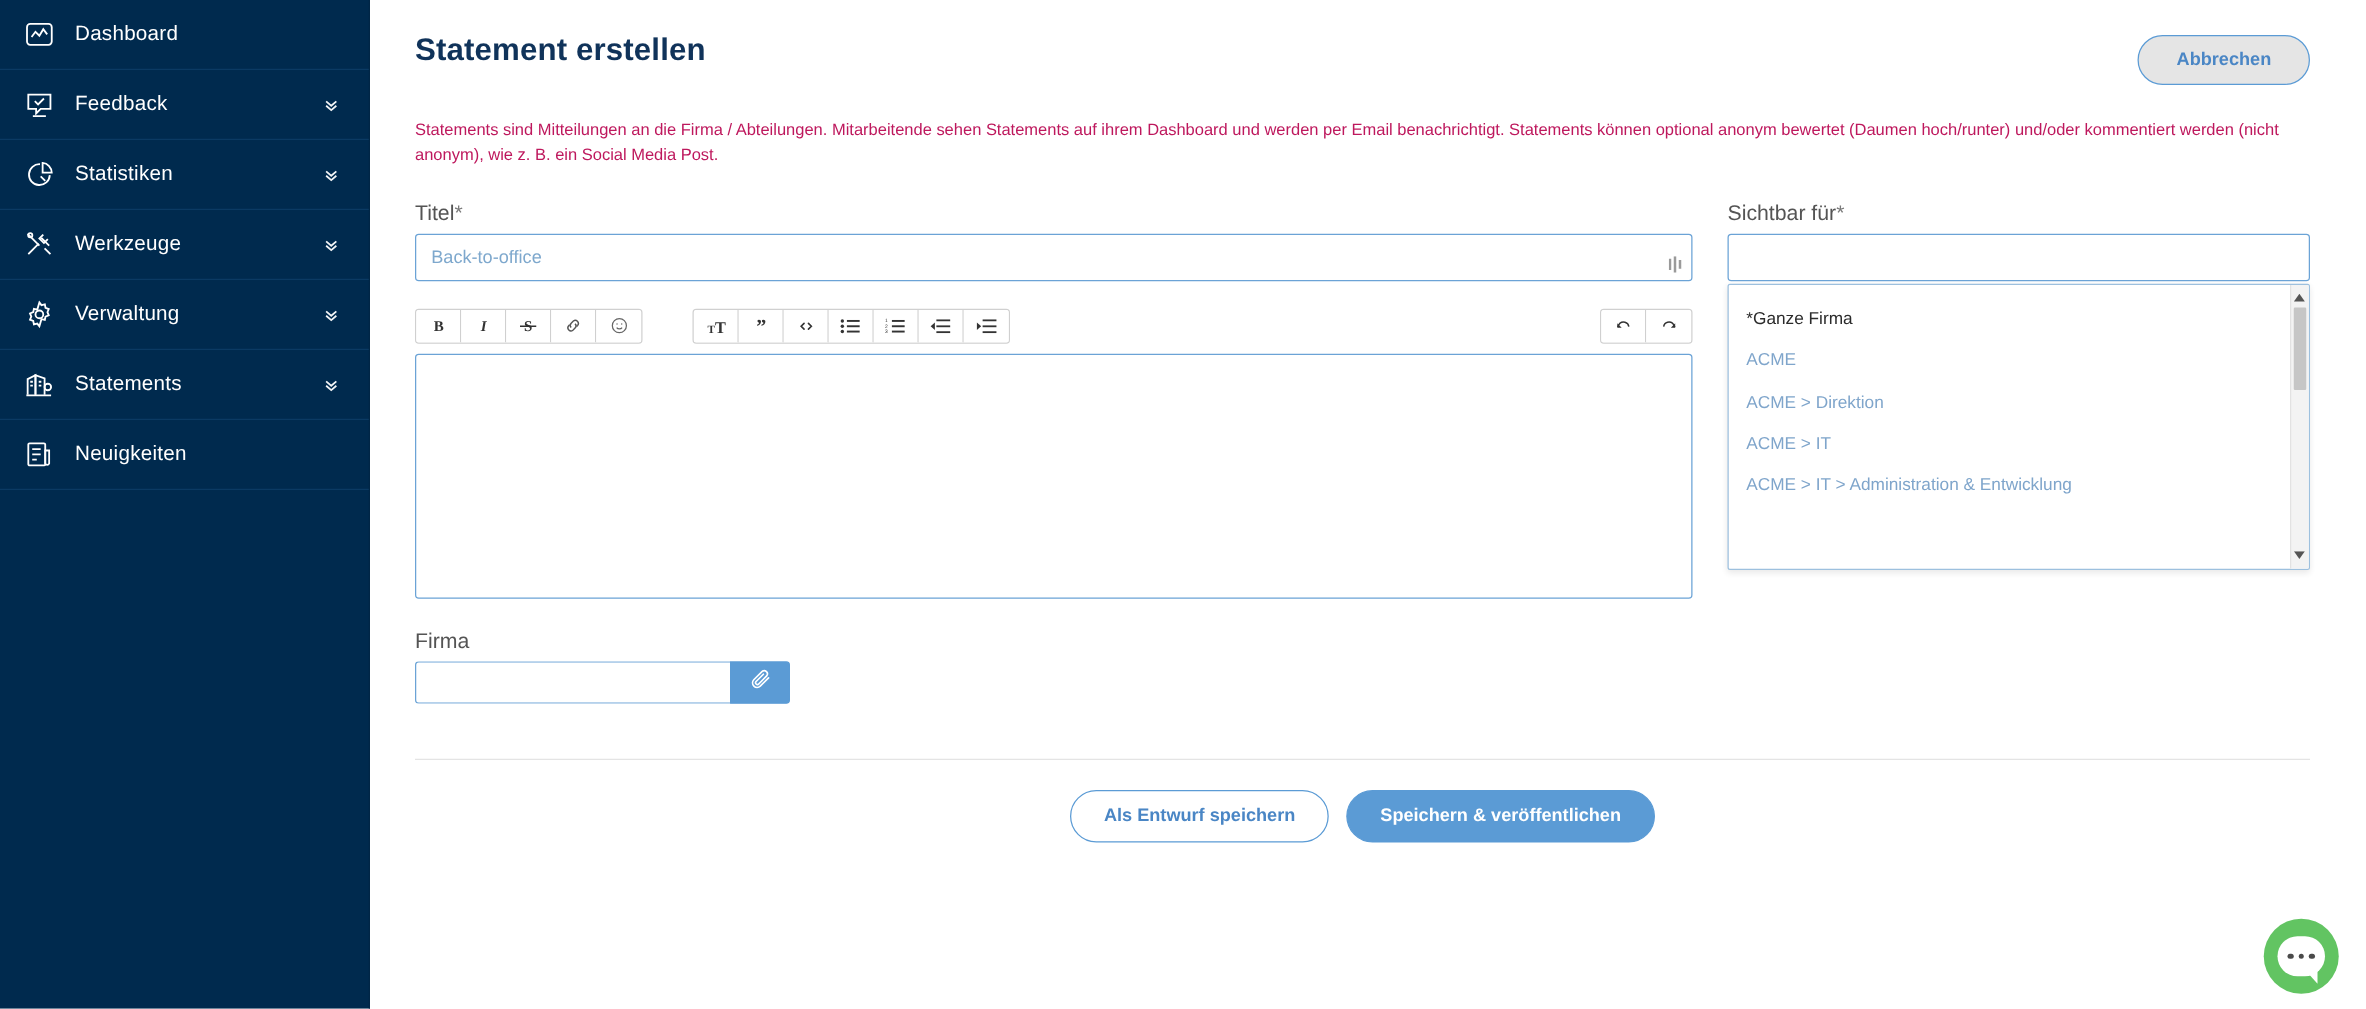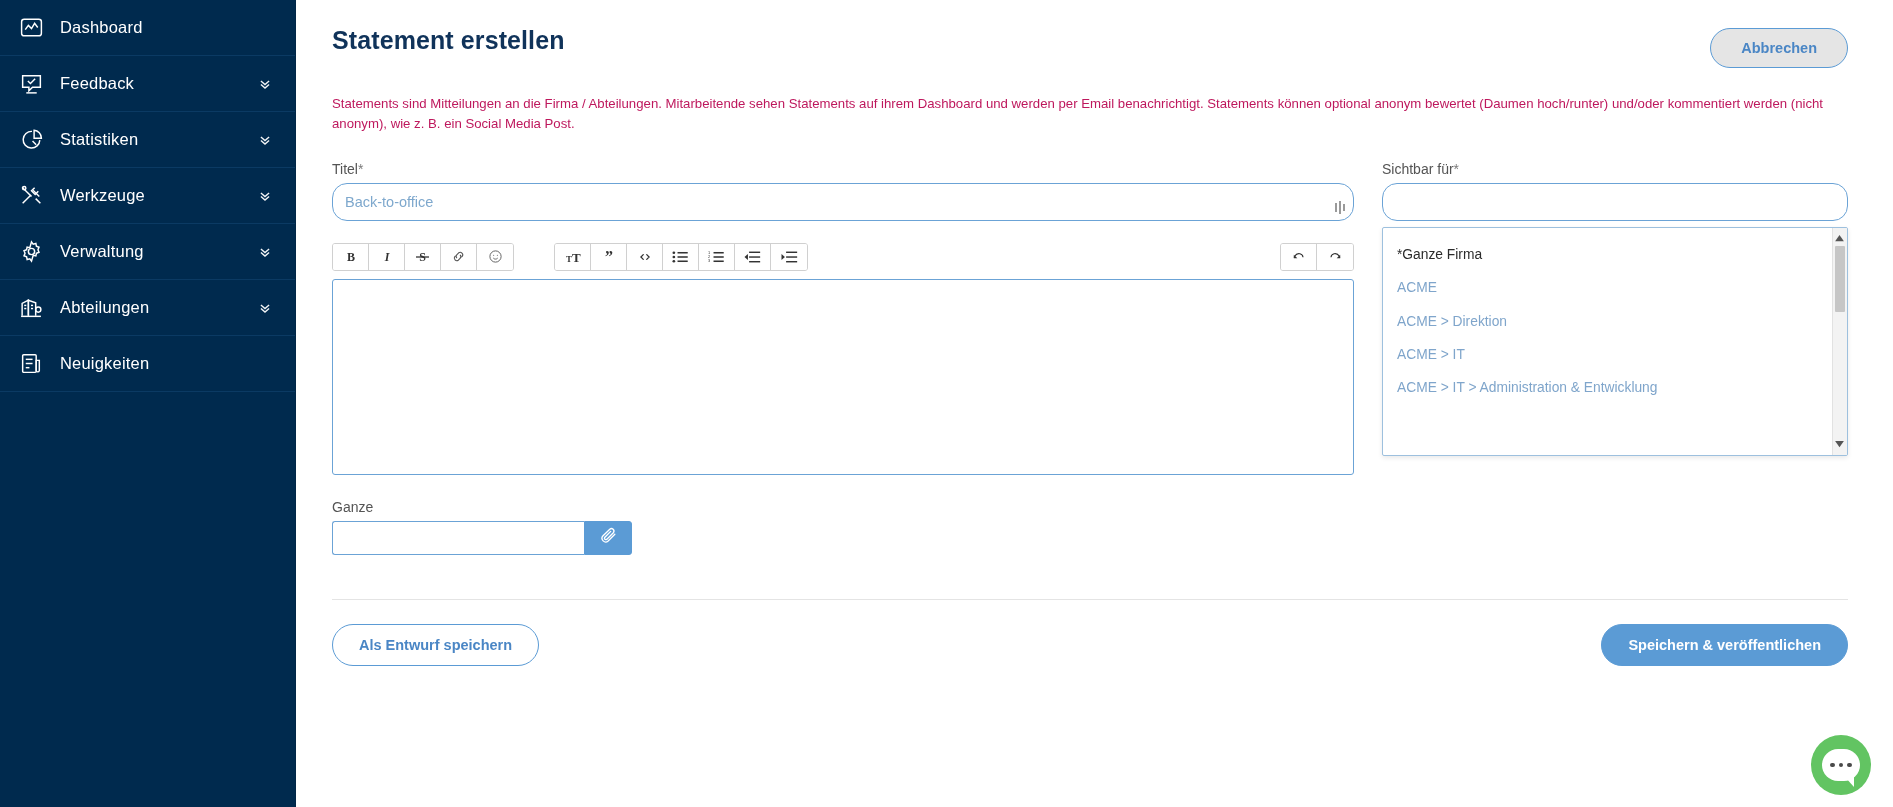--- a/index.html
+++ b/index.html
@@ -95,32 +95,32 @@
   .form-row {
     display: flex;
     gap: 28px;
     margin-top: 26px;
     align-items: flex-start;
   }
   .col-left { width: 1022px; flex: 0 0 1022px; }
   .col-right { flex: 1 1 auto; position: relative; }
 
   .field-label {
-    font-size: 14px;
+    font-size: 17px;
     color: #545454;
     margin-bottom: 6px;
     display: block;
   }
   .req { color: #7a7a7a; }
 
   .text-input {
     width: 100%;
     height: 38px;
     border: 1.4px solid #6ba3d6;
-    border-radius: 15px;
+    border-radius: 3px;
     background: #ffffff;
     font-size: 14.5px;
     color: #3f3f3f;
     padding: 0 30px 0 12px;
     font-family: inherit;
     outline: none;
   }
   .text-input::placeholder { color: #7ea8cd; }
   .input-wrap { position: relative; }
   .resize-grip {
@@ -242,21 +242,21 @@
   }
 
   
   .divider {
     margin-top: 44px;
     border-top: 1px solid #e4e4e4;
     width: 100%;
   }
   .footer-actions {
     display: flex;
-    justify-content: space-between;
+    justify-content: center;
     gap: 14px;
     padding-top: 24px;
   }
   .btn-draft {
     border: 1.6px solid #5b9bd5;
     color: #4a86c5;
     background: #ffffff;
     border-radius: 22px;
     font-size: 14.5px;
     font-weight: bold;
@@ -397,21 +397,21 @@
           <path d="M3 20V8l6-3v15"></path>
           <path d="M9 20V5l7 2.5V20"></path>
           <line x1="5" y1="10" x2="7" y2="10"></line>
             <line x1="5" y1="13" x2="7" y2="13"></line>
           <line x1="11.5" y1="10" x2="13.5" y2="10"></line>
             <line x1="11.5" y1="13" x2="13.5" y2="13"></line>
           <circle cx="18.5" cy="14" r="2.5"></circle>
           <line x1="2" y1="20.5" x2="21" y2="20.5"></line>
         </svg>
       </span>
-      <span class="nav-label">Abteilungen</span>
+      <span class="nav-label">Statements</span>
       <span class="nav-chev">
         <svg viewBox="0 0 24 24" fill="none" stroke="#ffffff" stroke-width="2.4">
           <polyline points="5,7 12,13 19,7"></polyline>
             <polyline points="5,13 12,19 19,13"></polyline>
         </svg>
       </span>
     </div>
 
     <div class="nav-item">
       <span class="nav-icon">
@@ -561,21 +561,21 @@
                   <path d="M19.5 13c-2-5-6-7.5-10-6.5-3 .8-5 3.3-5.3 6"></path>
                 </svg>
               </div>
             </div>
           </div>
 
           <div class="editor-area" contenteditable="true" style=""></div>
         </div>
 
         <div class="attach-block">
-          <label class="field-label">Ganze</label>
+          <label class="field-label">Firma</label>
           <div class="attach-row">
             <input class="attach-input" type="text" placeholder="" style="">
             <div class="attach-btn">
               <span>
                 <svg width="19" height="19" viewBox="0 0 24 24" fill="none" stroke="#ffffff" stroke-width="1.7" stroke-linecap="round">
                   <path d="M20 10.5l-8.4 8.4a4.6 4.6 0 0 1-6.5-6.5L13.6 4a3.2 3.2 0 0 1 4.5 4.5l-8.4 8.4a1.8 1.8 0 0 1-2.5-2.5l7.6-7.6"></path>
                 </svg>
               </span>
             </div>
           </div>

